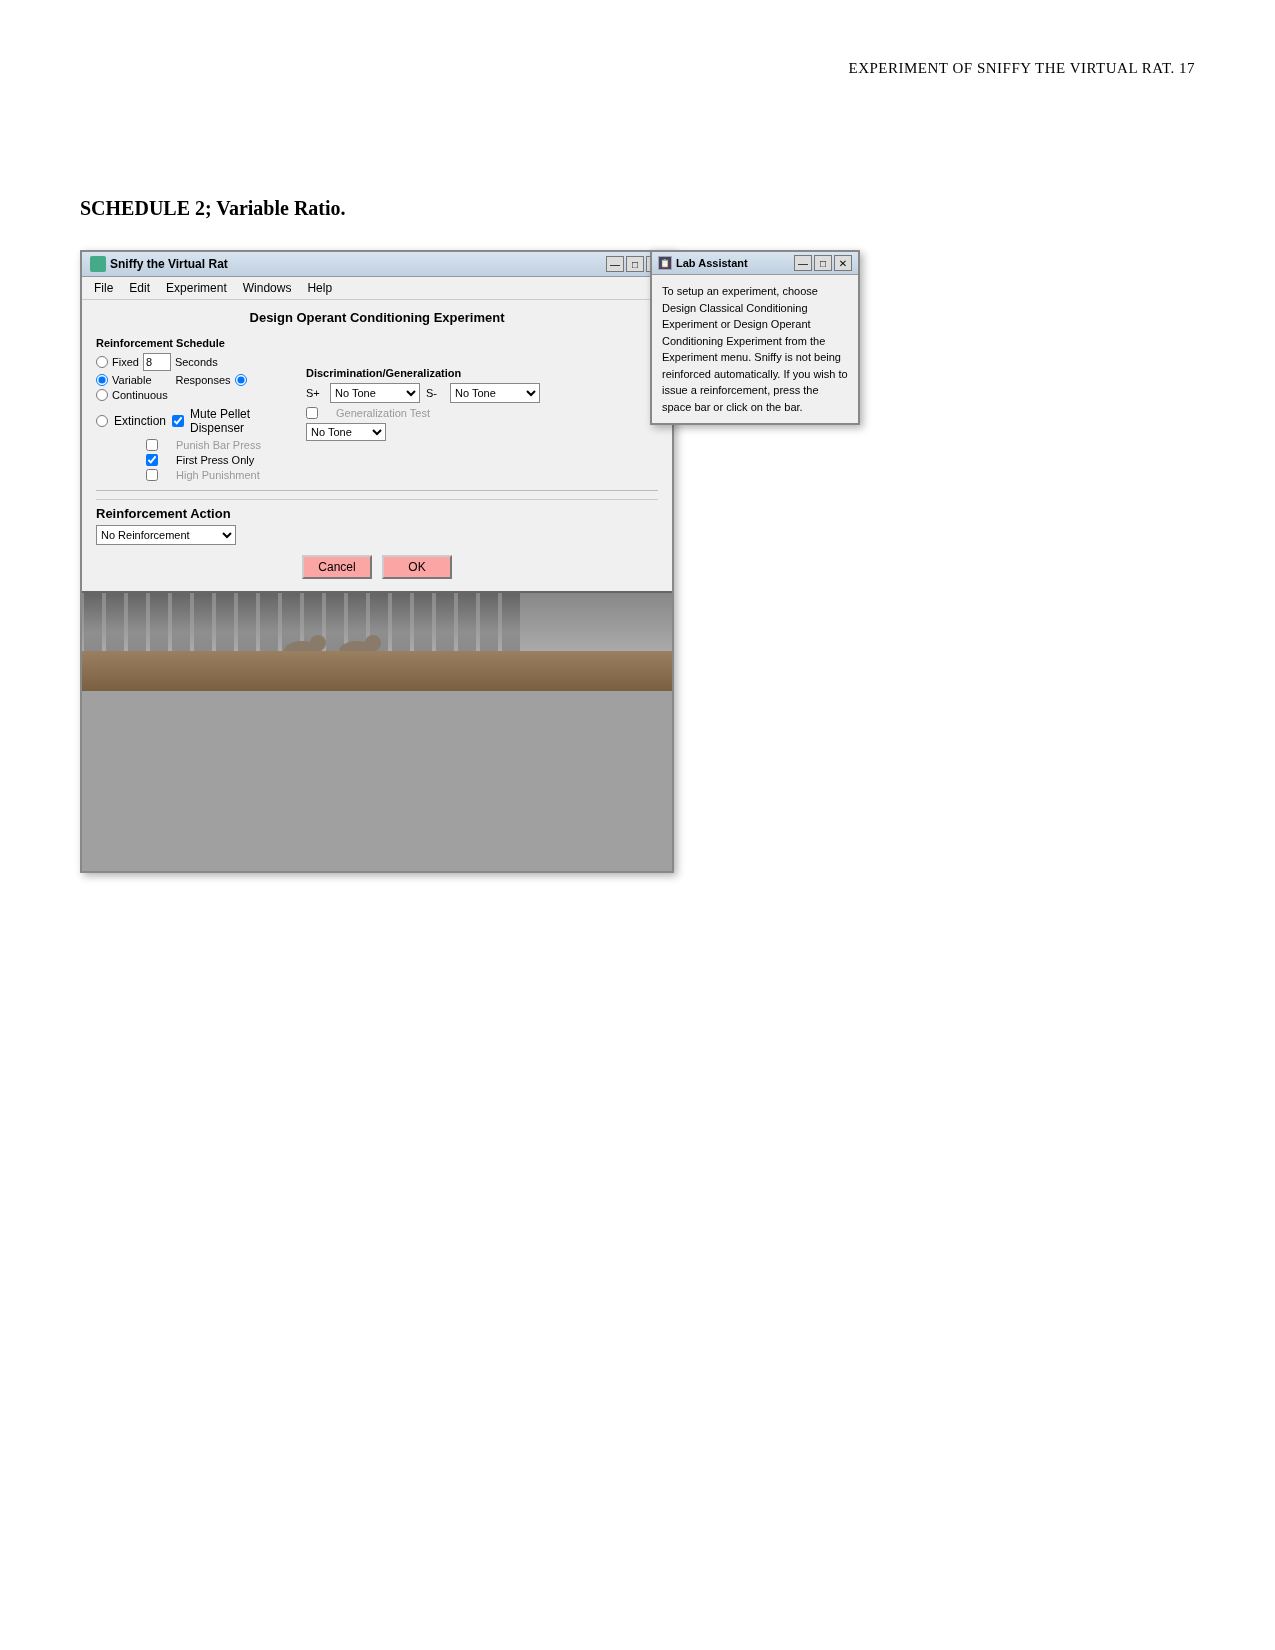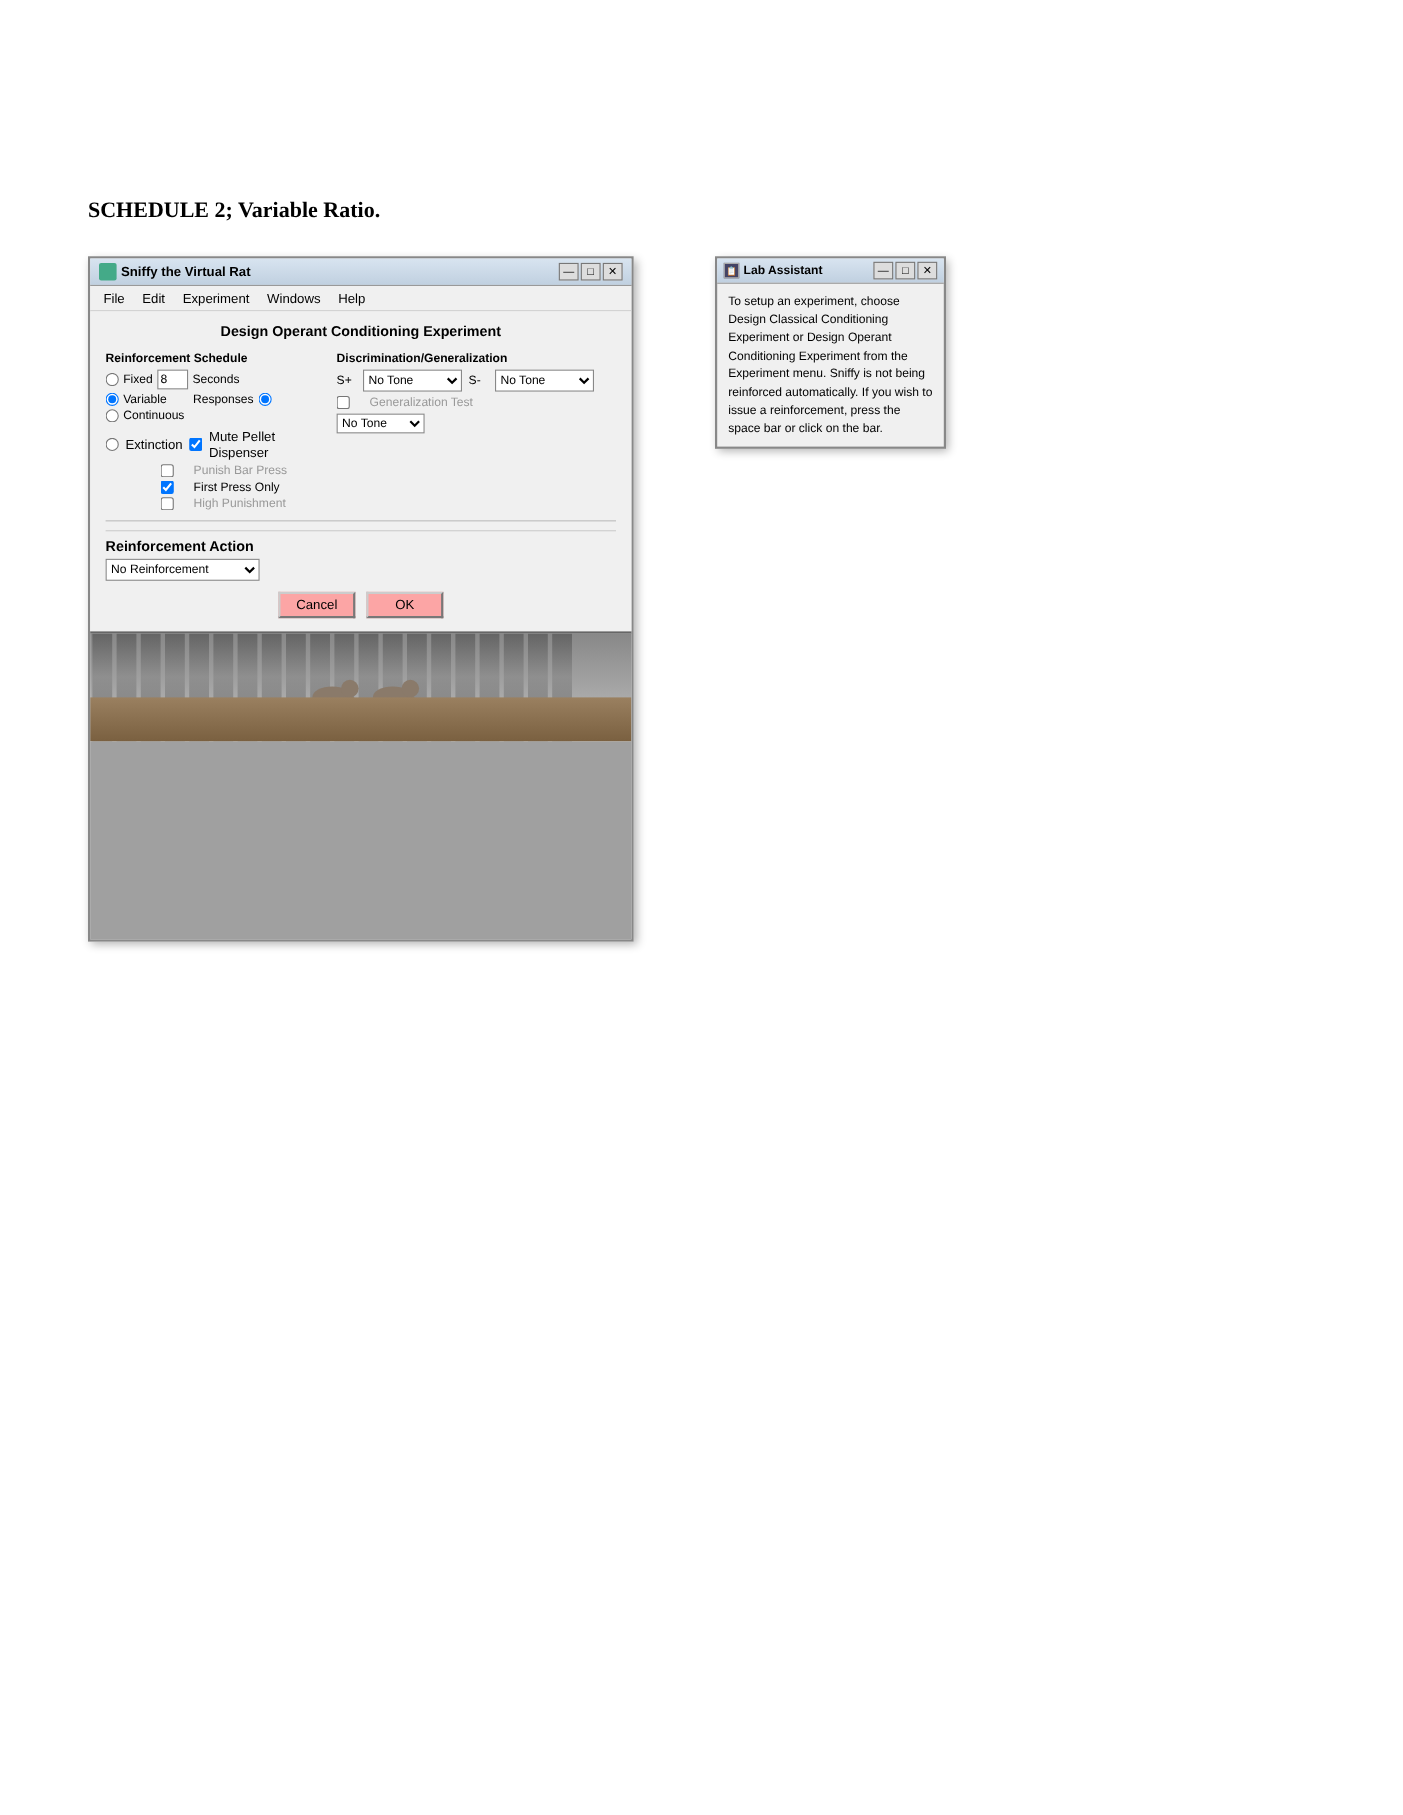--- a/index.html
+++ b/index.html
@@ -32,21 +32,21 @@
 
     .page-title {
       font-size: 20px;
       font-weight: bold;
       margin-top: 120px;
       margin-bottom: 30px;
     }
 
     
     .app-window {
-      width: 496px;
+      width: 594px;
       border: 2px solid #888;
       background: #f0f0f0;
       box-shadow: 3px 3px 8px rgba(0,0,0,0.3);
       font-family: Arial, sans-serif;
       font-size: 12px;
     }
 
     .window-titlebar {
       background: linear-gradient(to bottom, #d8e4f0 0%, #c0d0e0 100%);
       padding: 4px 8px;
@@ -121,20 +121,21 @@
       gap: 0;
     }
 
     .col-left {
       width: 200px;
     }
 
     .col-right {
       flex: 1;
       padding-left: 10px;
+      margin-top: 30px;
     }
 
     .section-label {
       font-size: 11px;
       font-weight: bold;
       margin-bottom: 4px;
     }
 
     .radio-row {
       display: flex;
@@ -368,20 +369,23 @@
     .windows-wrapper {
       position: relative;
       margin-top: 20px;
     }
   </style>
 </head>
 <body>
 
 <div class="page">
 
+  <div class="page-header">
+    <span class="page-header-text">EXPERIMENT OF SNIFFY THE VIRTUAL RAT.    17</span>
+  </div>
 
   <div class="page-title">SCHEDULE 2; Variable Ratio.</div>
 
   <div class="windows-wrapper" style="position: relative;">
 
     <div class="app-window">
 
       <div class="window-titlebar">
         <div class="window-title-left">
           <span class="window-icon"></span>

